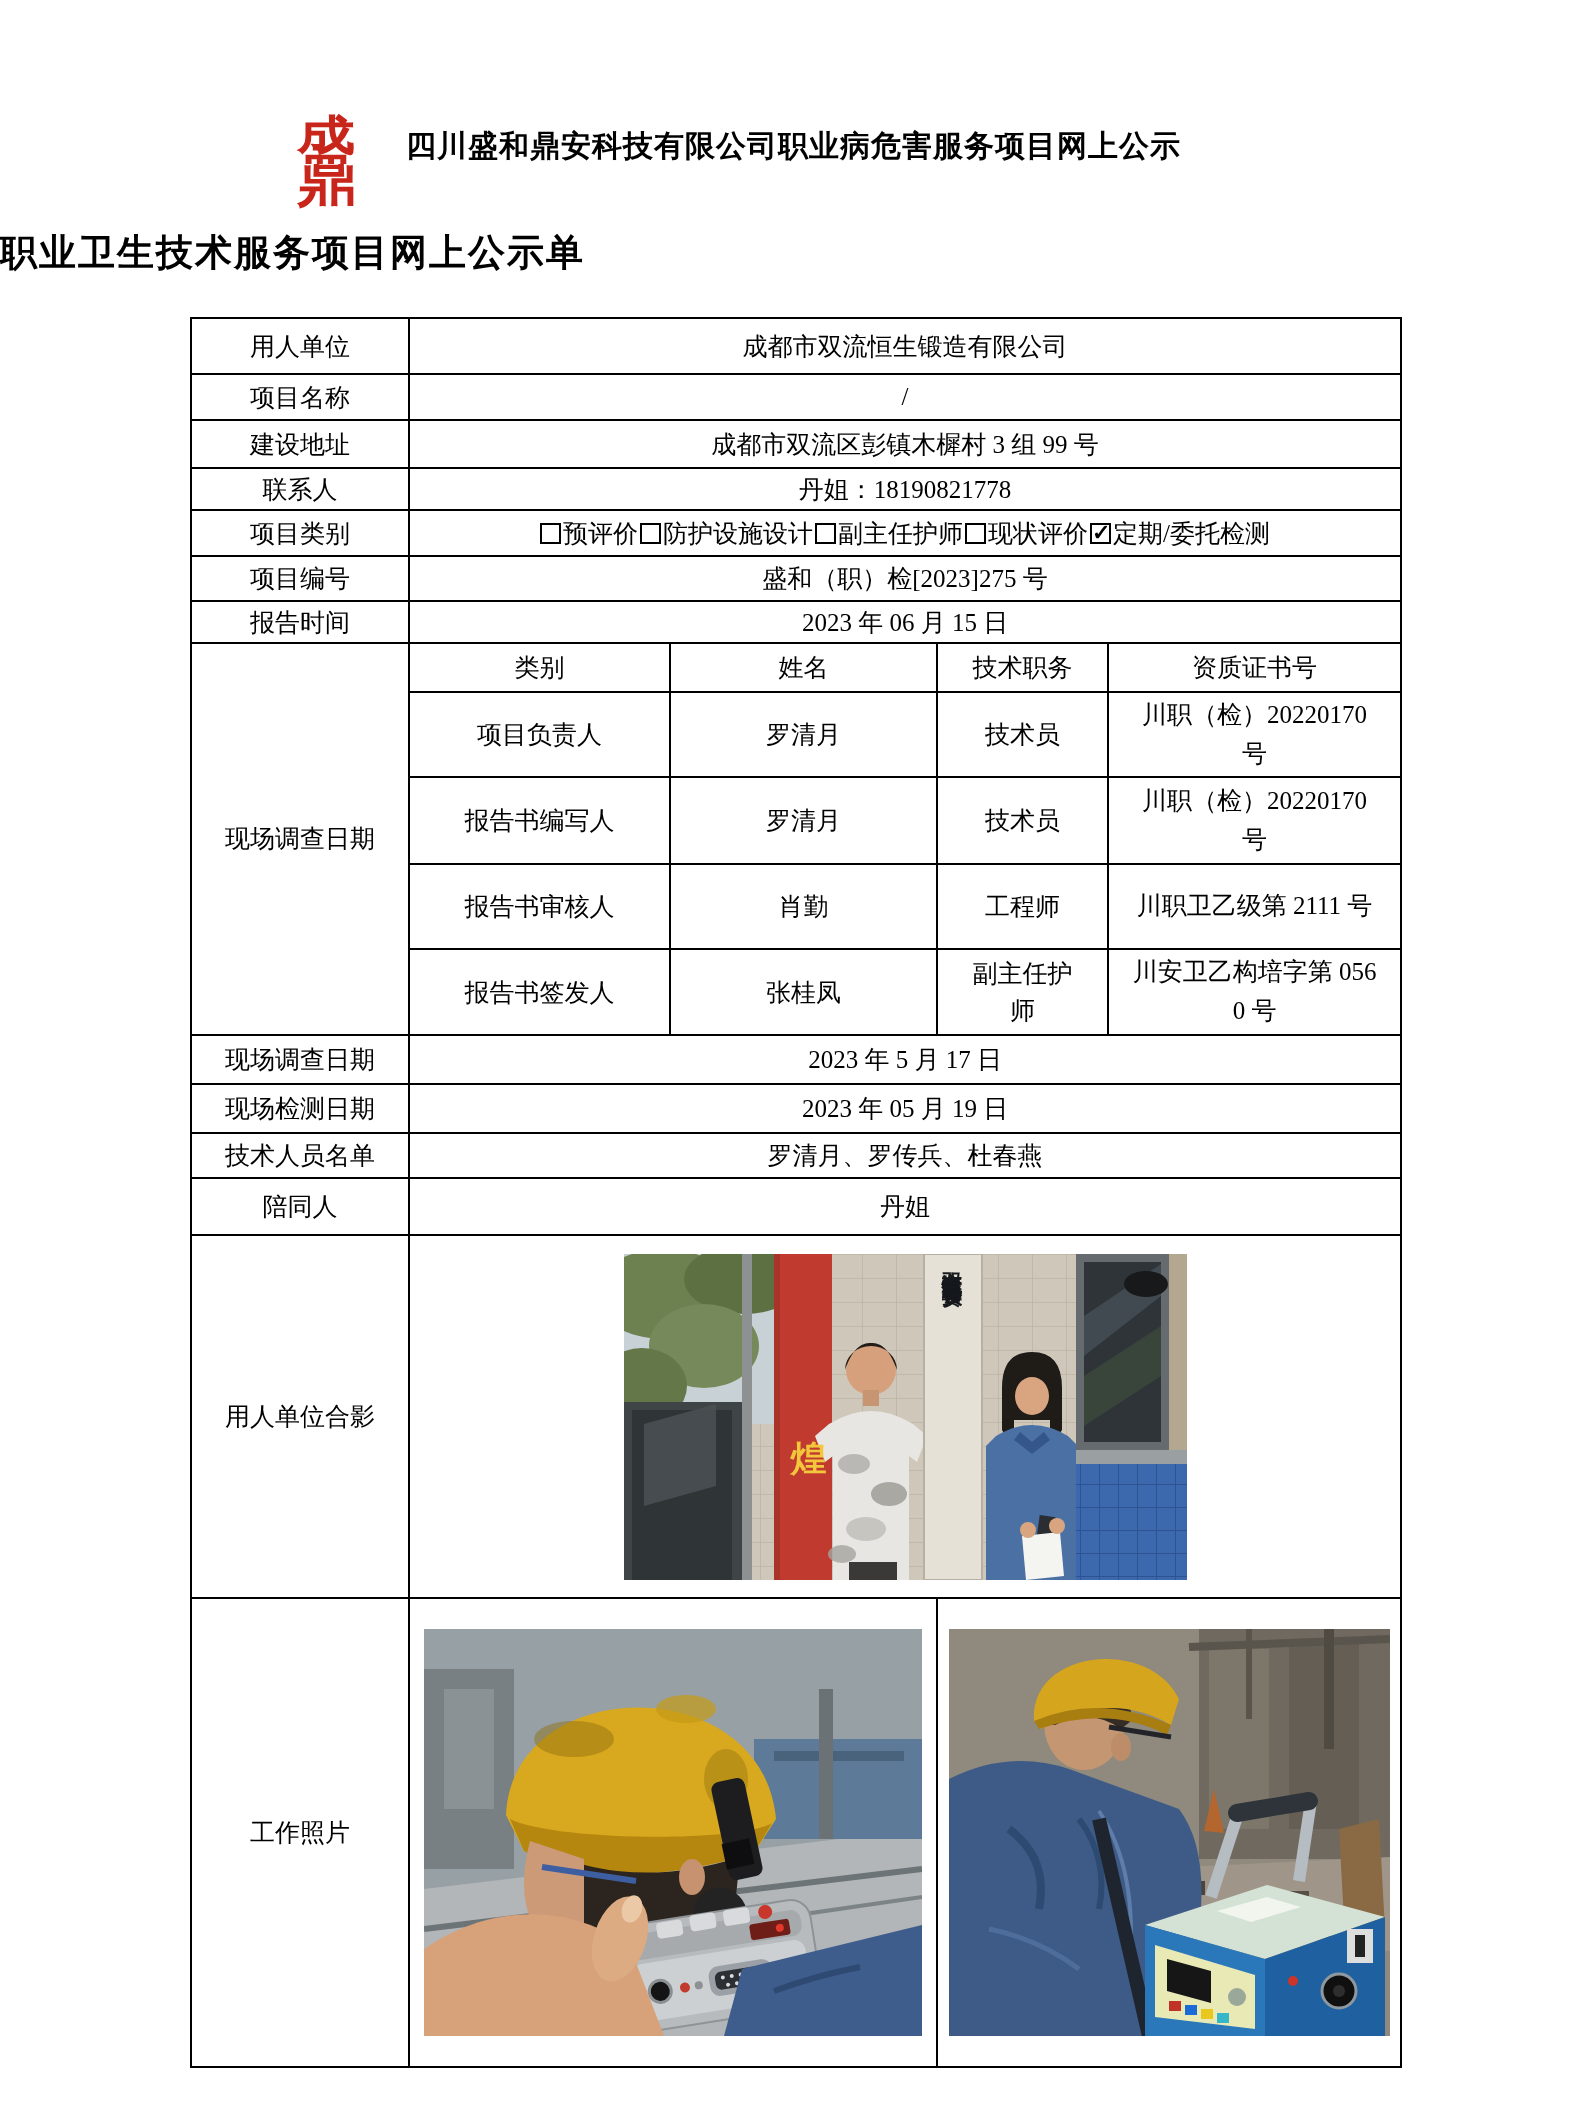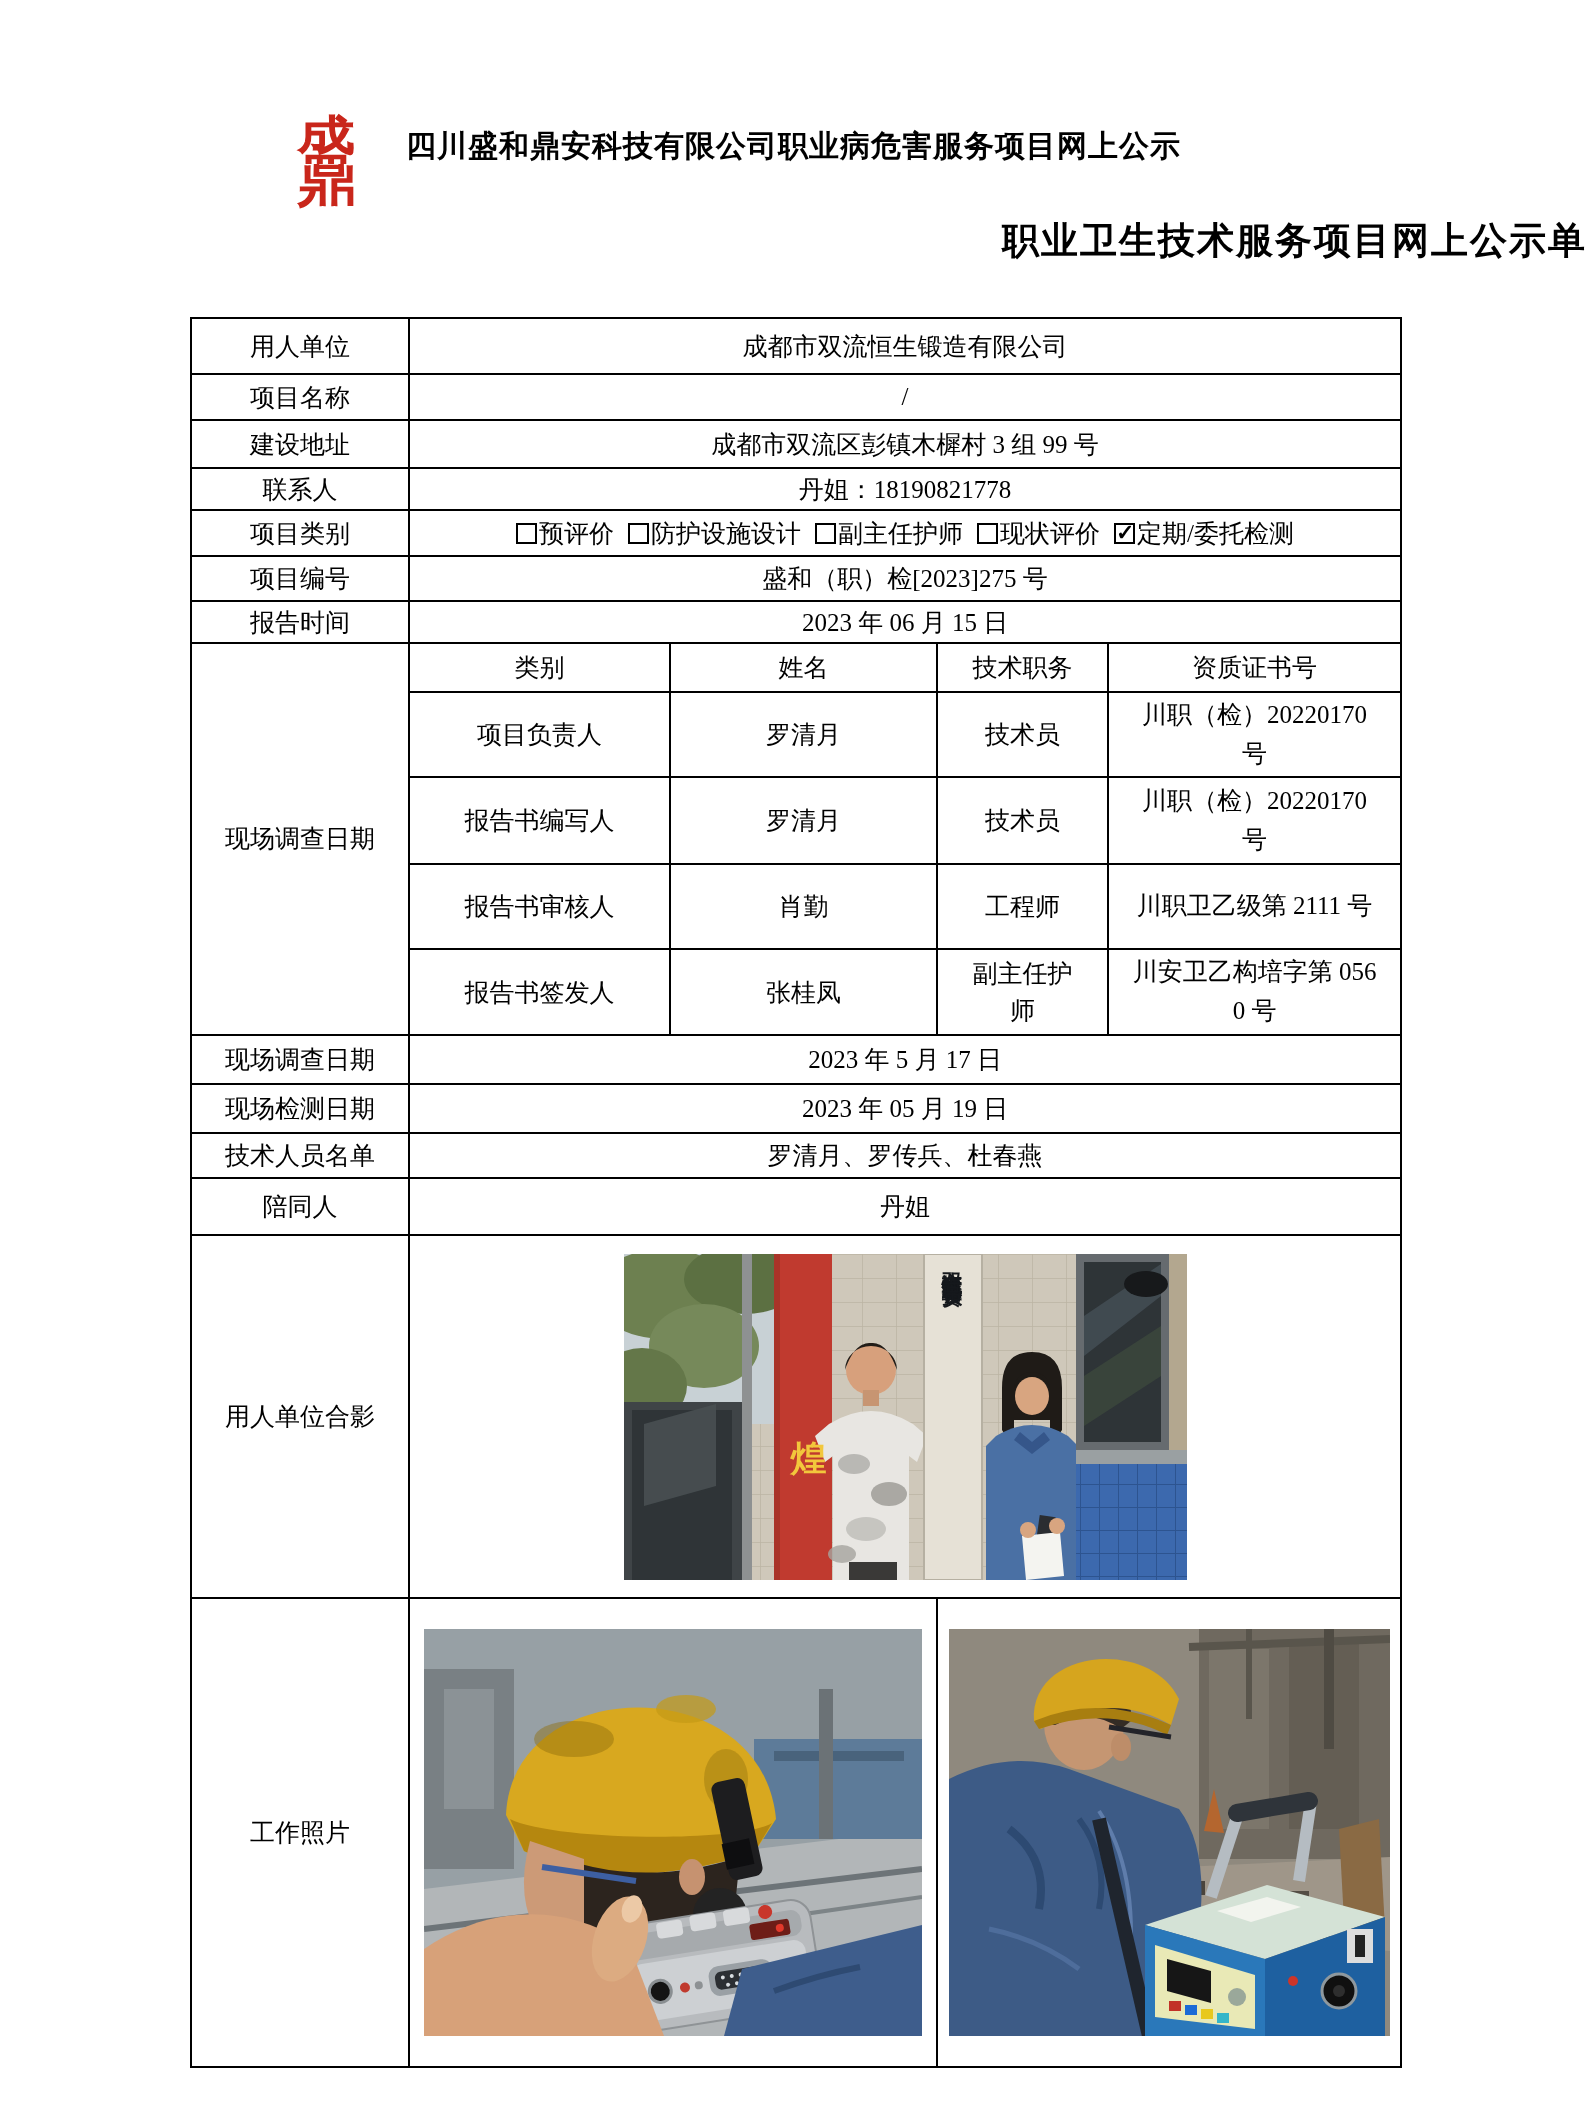--- a/index.html
+++ b/index.html
@@ -13,39 +13,39 @@
     position:absolute; top:126px; left:0; width:100%;
     text-align:center; font-size:30px; font-weight:bold; letter-spacing:1px;
   }
   .logo { position:absolute; left:288px; top:110px; width:78px; height:104px;
           color:#c9261b; font-weight:bold; text-align:center; }
   .logo-top-clip { height:54px; overflow:hidden; }
   .logo-top-clip span { display:block; font-size:60px; line-height:70px; }
   .logo-bottom-clip { height:50px; overflow:hidden; }
   .logo-shift { display:block; font-size:60px; line-height:60px; margin-top:-16px; }
   .doc-title {
-    position:absolute; top:216px; left:0; width:100%;
-    text-align:right; font-size:37px; font-weight:bold; letter-spacing:2px;
+    position:absolute; top:228px; left:0; width:100%;
+    text-align:left; font-size:37px; font-weight:bold; letter-spacing:2px;
   }
   
   table.main { position:absolute; left:190px; top:289px; width:1210px;
     border-collapse:collapse; table-layout:fixed;margin-top:28px; }
   table.main td {
     border:2px solid #000; text-align:center; vertical-align:middle;
     font-size:25px; padding:2px 6px; overflow:hidden; word-break:break-all;
   }
   tr.h54 td{height:50px} tr.h44 td{height:40px} tr.h46 td{height:42px}
   tr.h40 td{height:36px} tr.h43 td{height:39px} tr.h47 td{height:43px}
   tr.h83 td{height:79px} tr.h85 td{height:81px} tr.h84 td{height:80px}
   tr.h55 td{height:51px} tr.h361 td{height:357px} tr.h467 td{height:463px}
   .team-label { display:inline-block; max-width:170px; line-height:1.5; }
   .cert-val { display:inline-block; max-width:246px; line-height:1.55; }
   .narrow-wrap { display:inline-block; max-width:104px; line-height:1.5; }
   
-  .opts { display:flex; justify-content:center; align-items:center; gap:14px; }
+  .opts { display:flex; justify-content:center; align-items:center; gap:2px; }
   .opt { display:inline-flex; align-items:center; white-space:nowrap; }
   .cb { display:inline-block; width:21px; height:21px; box-sizing:border-box;
         border:2px solid #000; margin-right:2px; line-height:15px;
         font-size:22px; font-weight:bold; text-align:center; }
   
   .photo-frame { position:relative; margin:0 auto; overflow:hidden; }
   .pf-group { width:563px; height:326px; }
   .pf-w1 { width:498px; height:407px; }
   .pf-w2 { width:441px; height:407px; }
   .photo-frame svg { position:absolute; left:0; top:0; }

